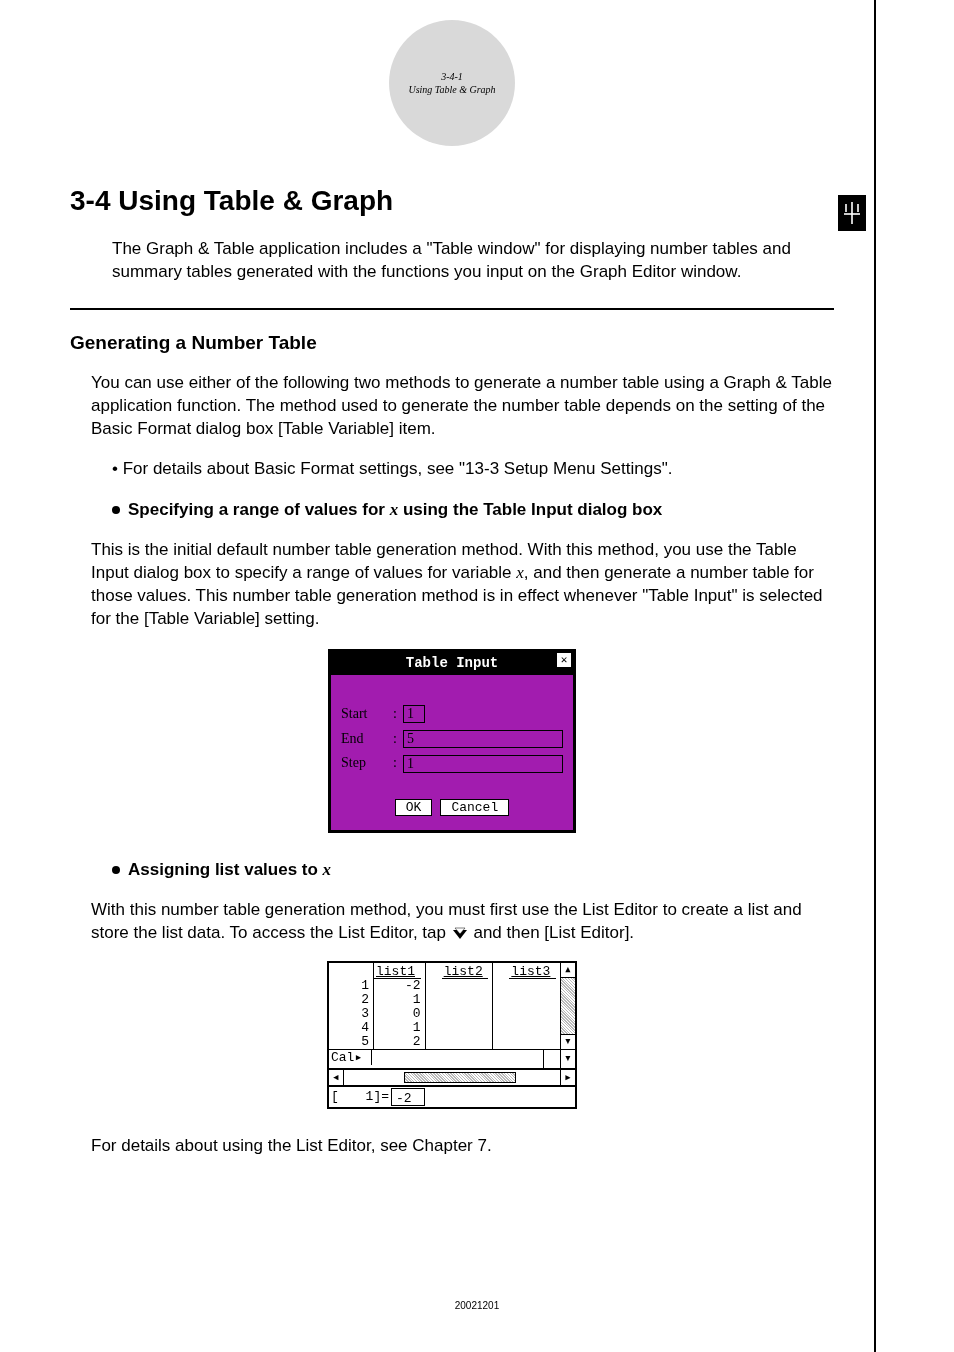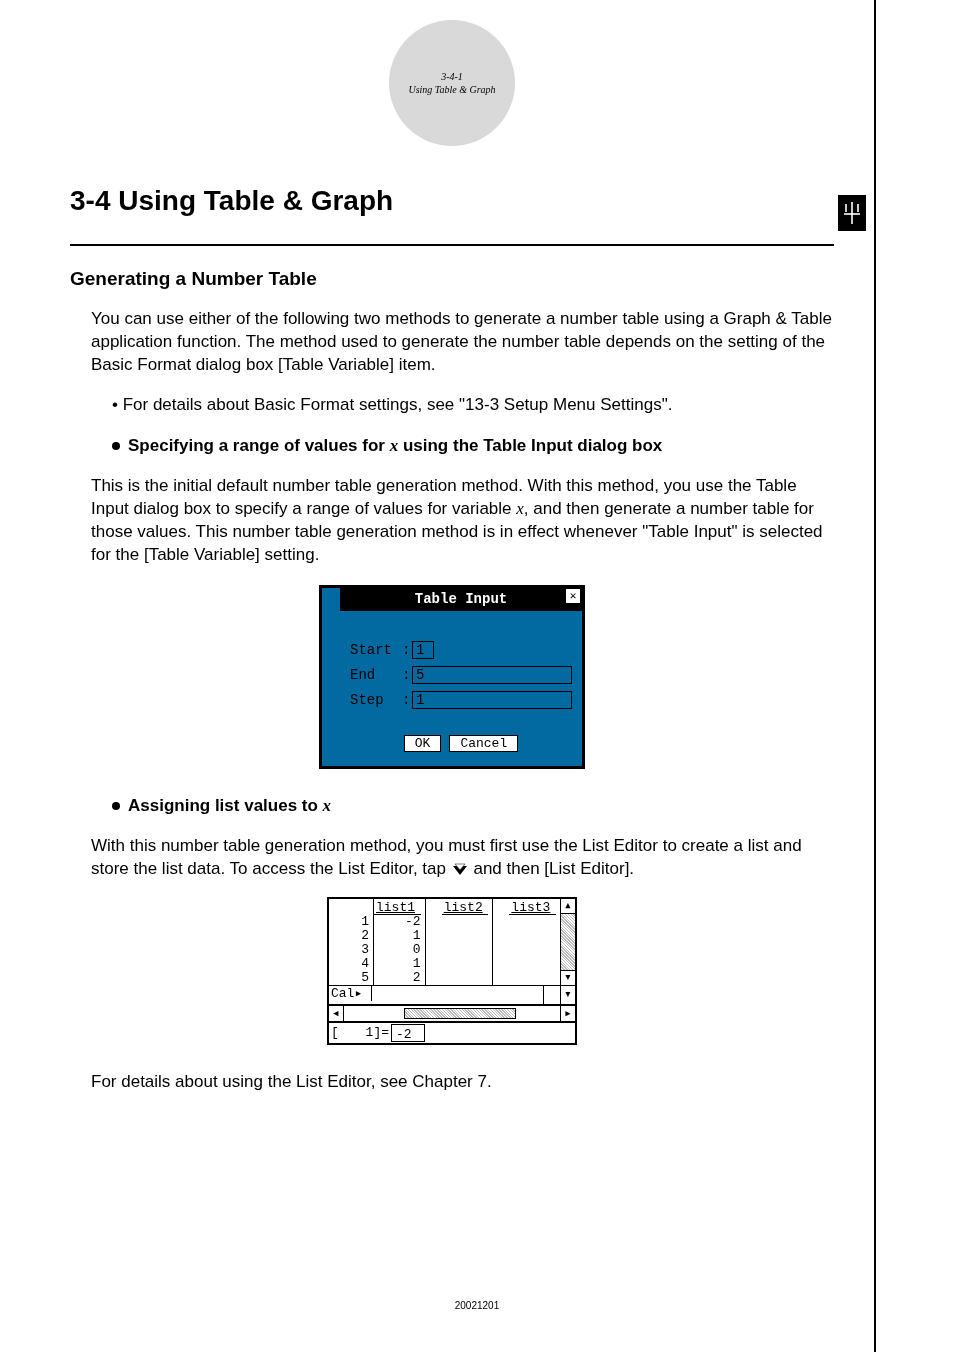--- a/index.html
+++ b/index.html
@@ -103,23 +103,22 @@
     width: 100%;
     display: flex;
     justify-content: center;
     margin: 18px 0 26px 0;
   }
   .dialog {
     width: 242px;
     border: 3px solid #000;
     font-family: "Courier New", monospace;
     font-size: 14px;
-    background: #0369a1;
-    position: relative;
-    padding-left: 18px;
+    background: #a21caf;
+    position: relative;
   }
   .dialog .titlebar {
     background: #000;
     color: #fff;
     text-align: center;
     font-weight: bold;
     padding: 2px 0;
     position: relative;
   }
   .dialog .titlebar .x-icon {
@@ -134,22 +133,23 @@
     line-height: 14px;
     text-align: center;
     font-weight: bold;
   }
   .dialog .inner {
     padding: 30px 10px 14px 10px;
     position: relative;
   }
   .row {
     display: flex;
-    align-items: flex-start;
+    align-items: center;
     margin-bottom: 6px;
+    font-family: Liberation Serif, serif;
   }
   .row label {
     width: 52px;
   }
   .row .colon { width: 10px; }
   .row .field {
     border: 1px solid #000;
     min-width: 14px;
     padding: 0 3px;
     height: 16px;
@@ -347,20 +347,21 @@
   <div class="content">
     <div class="header-circle-wrap">
       <div class="header-circle">
         <div>3-4-1</div>
         <div>Using Table &amp; Graph</div>
       </div>
     </div>
 
     <h1 class="section-title">3-4  Using Table &amp; Graph</h1>
 
+    <p class="intro">The Graph &amp; Table application includes a "Table window" for displaying number tables and summary tables generated with the functions you input on the Graph Editor window.</p>
 
     <hr class="divider">
 
     <h2 class="subhead">Generating a Number Table</h2>
 
     <p class="body-block">You can use either of the following two methods to generate a number table using a Graph &amp; Table application function. The method used to generate the number table depends on the setting of the Basic Format dialog box [Table Variable] item.</p>
 
     <p class="bullet-line">• For details about Basic Format settings, see "13-3 Setup Menu Settings".</p>
 
     <p class="bullet-heavy">

